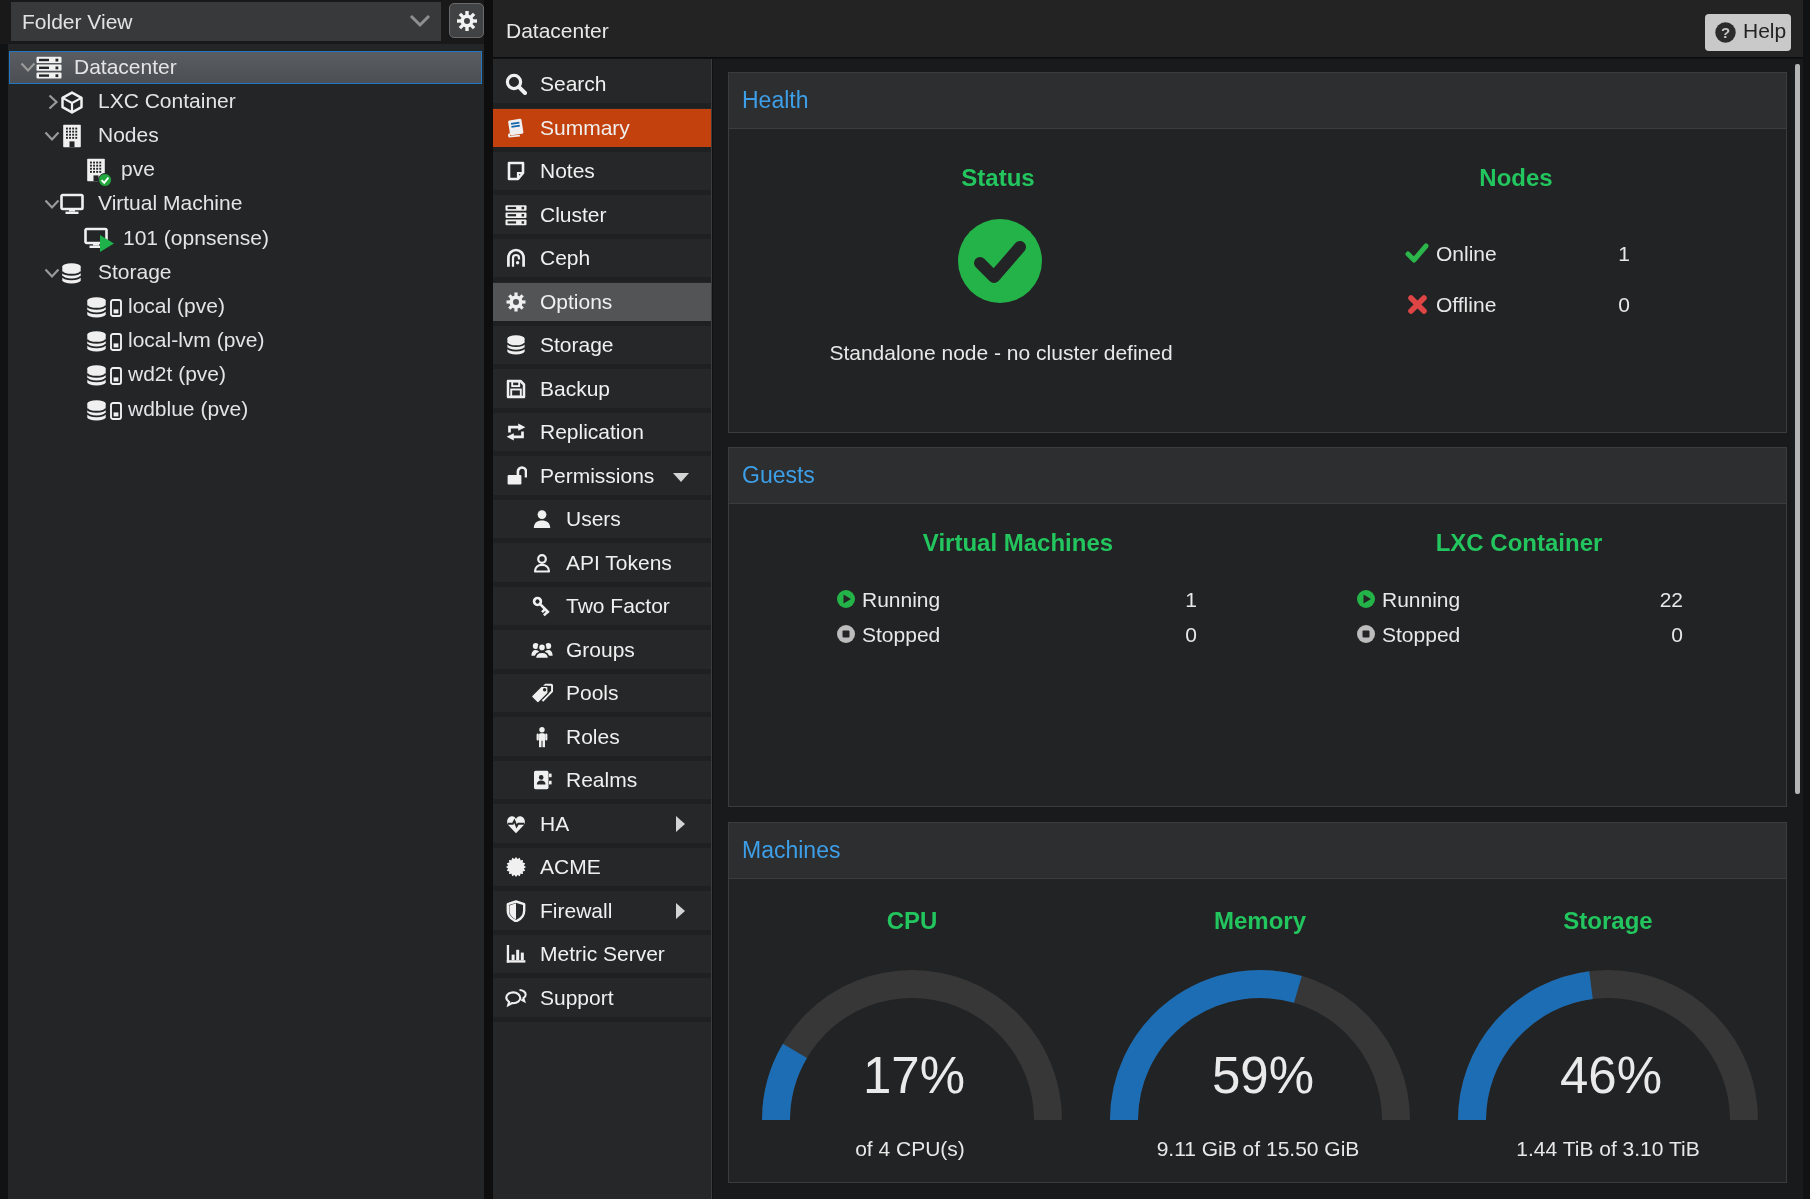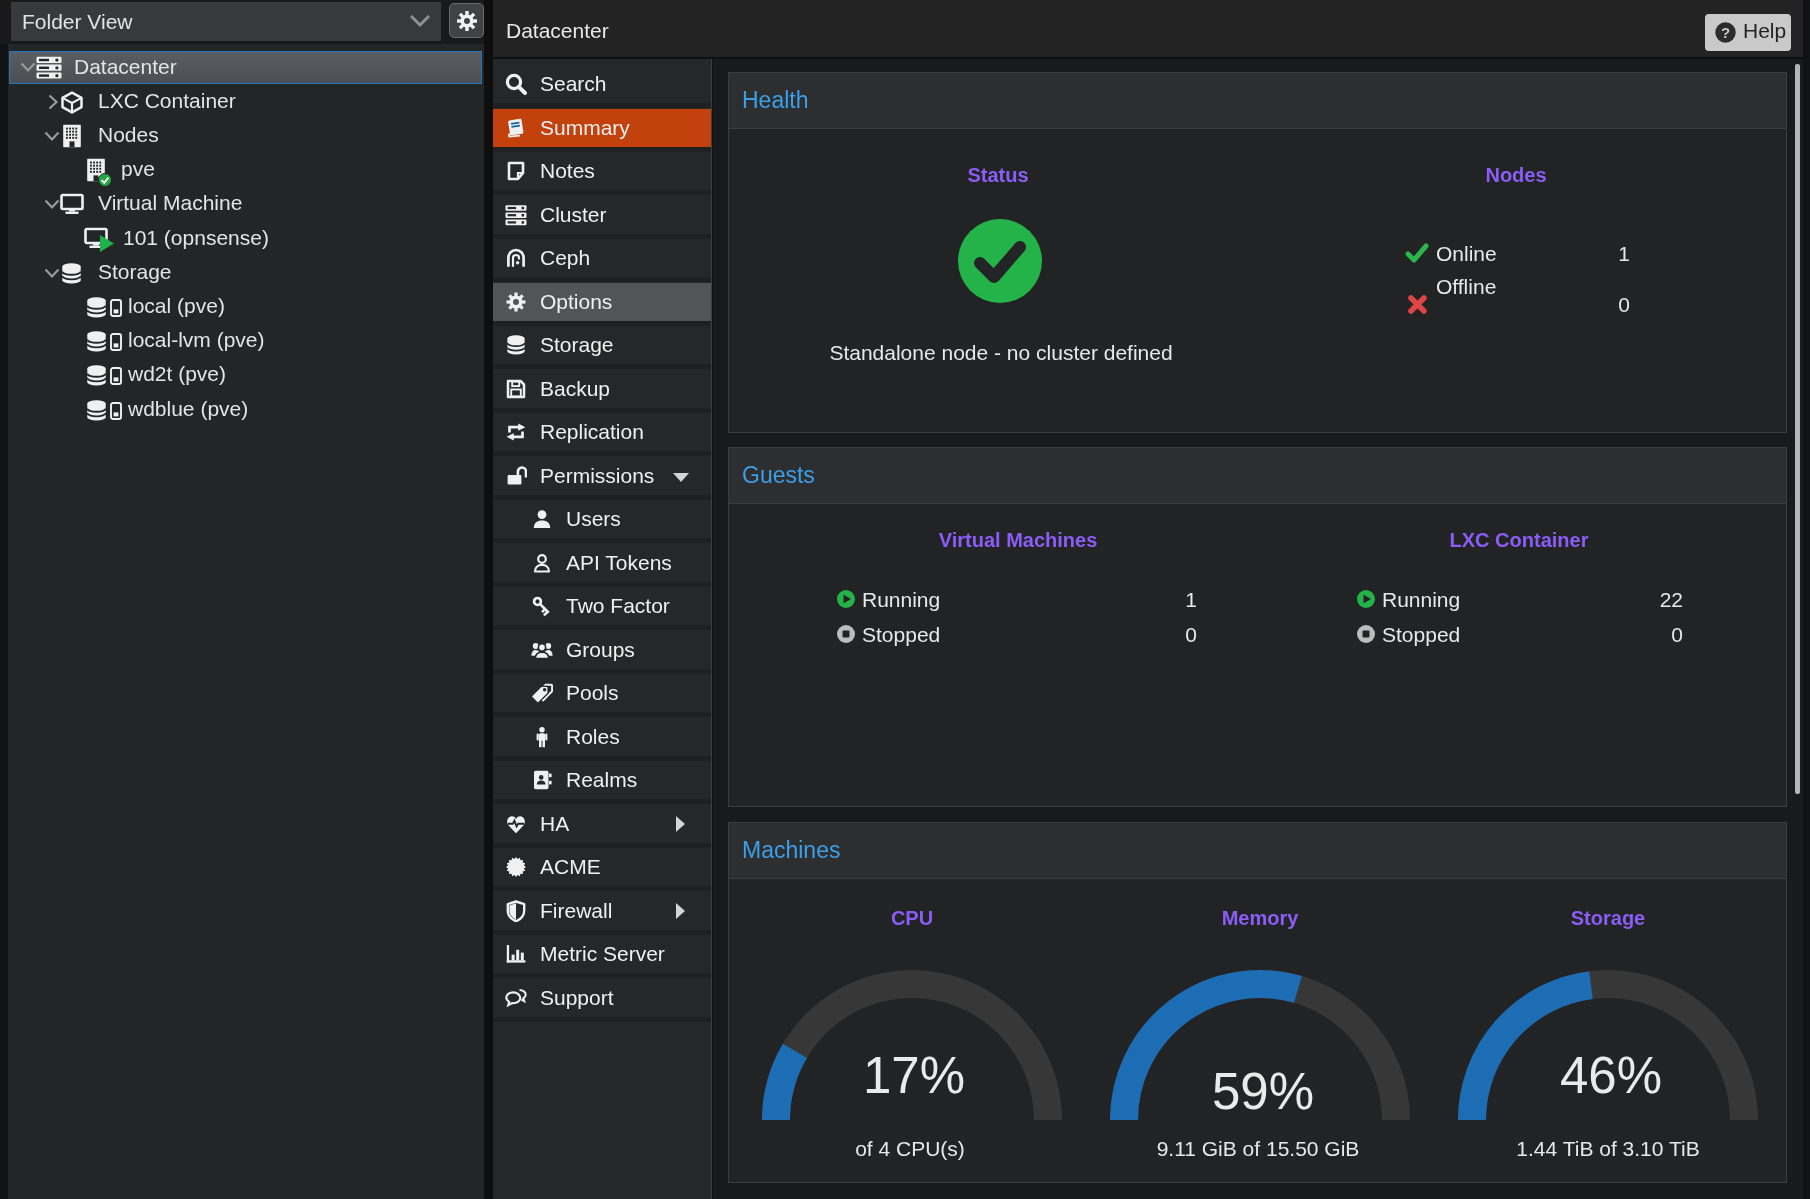--- a/index.html
+++ b/index.html
@@ -40,21 +40,21 @@
 .mi.hov { background:#525456; }
 .caret-d { position:absolute; left:180px; top:16px; width:0; height:0; border-left:8px solid transparent; border-right:8px solid transparent; border-top:9px solid #d4d4d4; }
 .caret-r { position:absolute; left:183px; top:11px; width:0; height:0; border-top:8px solid transparent; border-bottom:8px solid transparent; border-left:9px solid #d4d4d4; }
 
 
 #content { left:713px; top:59px; width:1090px; height:1140px; background:#191a1b; }
 #scrollthumb { left:1795px; top:64px; width:5px; height:730px; background:#b5b5b5; border-radius:2px; }
 .panel { position:absolute; left:728px; width:1059px; border:1px solid #3c3c3c; background:#222324;text-decoration:underline; }
 .phead { position:absolute; left:0; top:0; width:100%; height:56px; background:#2d2e30; border-bottom:1px solid #3c3c3c; color:#3d9fe8; font-size:23px; }
 .phead span { position:absolute; left:13px; top:14px; }
-.h2c { position:absolute; transform:translateX(-50%); font-weight:bold; font-size:20px; color:#8b5cf6; }
+.h2c { position:absolute; transform:translateX(-50%); font-weight:bold; font-size:24px; color:#22c55e; }
 .txc { position:absolute; transform:translateX(-50%); font-size:21px; color:#e8e8e8; }
 .kvlabel { position:absolute; font-size:21px; color:#e8e8e8; }
 .kvval { position:absolute; font-size:21px; color:#e8e8e8; transform:translateX(-100%); }
 .gpct { position:absolute; transform:translate(-50%,-50%); font-size:51px; color:#eaeaea; }
 </style>
 </head>
 <body>
 <div id="stage">
 
 <div class="abs" id="ltoolbar"></div>
@@ -501,21 +501,21 @@
       <polyline points="3,12 9,18 21,4" fill="none" stroke="#2bb54a" stroke-width="5" stroke-linecap="round" stroke-linejoin="round"></polyline>
     </svg>
 <div class="kvlabel" style="left:1436px; top:242px;">Online</div>
 <div class="kvval" style="left:1630px; top:242px;">1</div>
 <svg class="abs" style="left:1407px; top:294px;" width="21" height="21" viewBox="0 0 21 21">
       <g stroke="#e04545" stroke-width="5.5" stroke-linecap="round">
         <line x1="4" y1="4" x2="17" y2="17"></line>
         <line x1="17" y1="4" x2="4" y2="17"></line>
       </g>
     </svg>
-<div class="kvlabel" style="left:1436px; top:275px;text-align:center;">Offline</div>
+<div class="kvlabel" style="left:1436px; top:293px;text-align:center;">Offline</div>
 <div class="kvval" style="left:1630px; top:293px;">0</div>
 
 <div class="panel" style="top:447px; height:360px;">
  <div class="phead">
         <span>Guests</span>
       </div>
 </div>
 <div class="h2c" style="left:1018px; top:529px;">Virtual Machines</div>
 <div class="h2c" style="left:1519px; top:529px;">LXC Container</div>
 <svg class="abs" style="left:837px; top:590px;" width="18" height="18" viewBox="0 0 18 18">
@@ -557,19 +557,19 @@
 </svg>
 <svg class="abs" style="left:1105px; top:965px;" width="310" height="160" viewBox="0 0 310 160">
  <path d="M 19 155 A 136 136 0 0 1 291 155" fill="none" stroke="#373737" stroke-width="28"></path>
  <path d="M 19 155 A 136 136 0 0 1 192.9 24.4" fill="none" stroke="#1d6db4" stroke-width="28"></path>
 </svg>
 <svg class="abs" style="left:1453px; top:965px;" width="310" height="160" viewBox="0 0 310 160">
  <path d="M 19 155 A 136 136 0 0 1 291 155" fill="none" stroke="#373737" stroke-width="28"></path>
  <path d="M 19 155 A 136 136 0 0 1 138.0 20.1" fill="none" stroke="#1d6db4" stroke-width="28"></path>
 </svg>
 <div class="gpct" style="left:914px; top:1075px;">17%</div>
-<div class="gpct" style="left:1263px; top:1075px;margin-top:16px;">59%</div>
+<div class="gpct" style="left:1263px; top:1075px;">59%</div>
 <div class="gpct" style="left:1611px; top:1075px;">46%</div>
 <div class="txc" style="left:910px; top:1137px;">of 4 CPU(s)</div>
 <div class="txc" style="left:1258px; top:1137px;">9.11 GiB of 15.50 GiB</div>
 <div class="txc" style="left:1608px; top:1137px;">1.44 TiB of 3.10 TiB</div>
 
 </div>
 
 </body></html>

